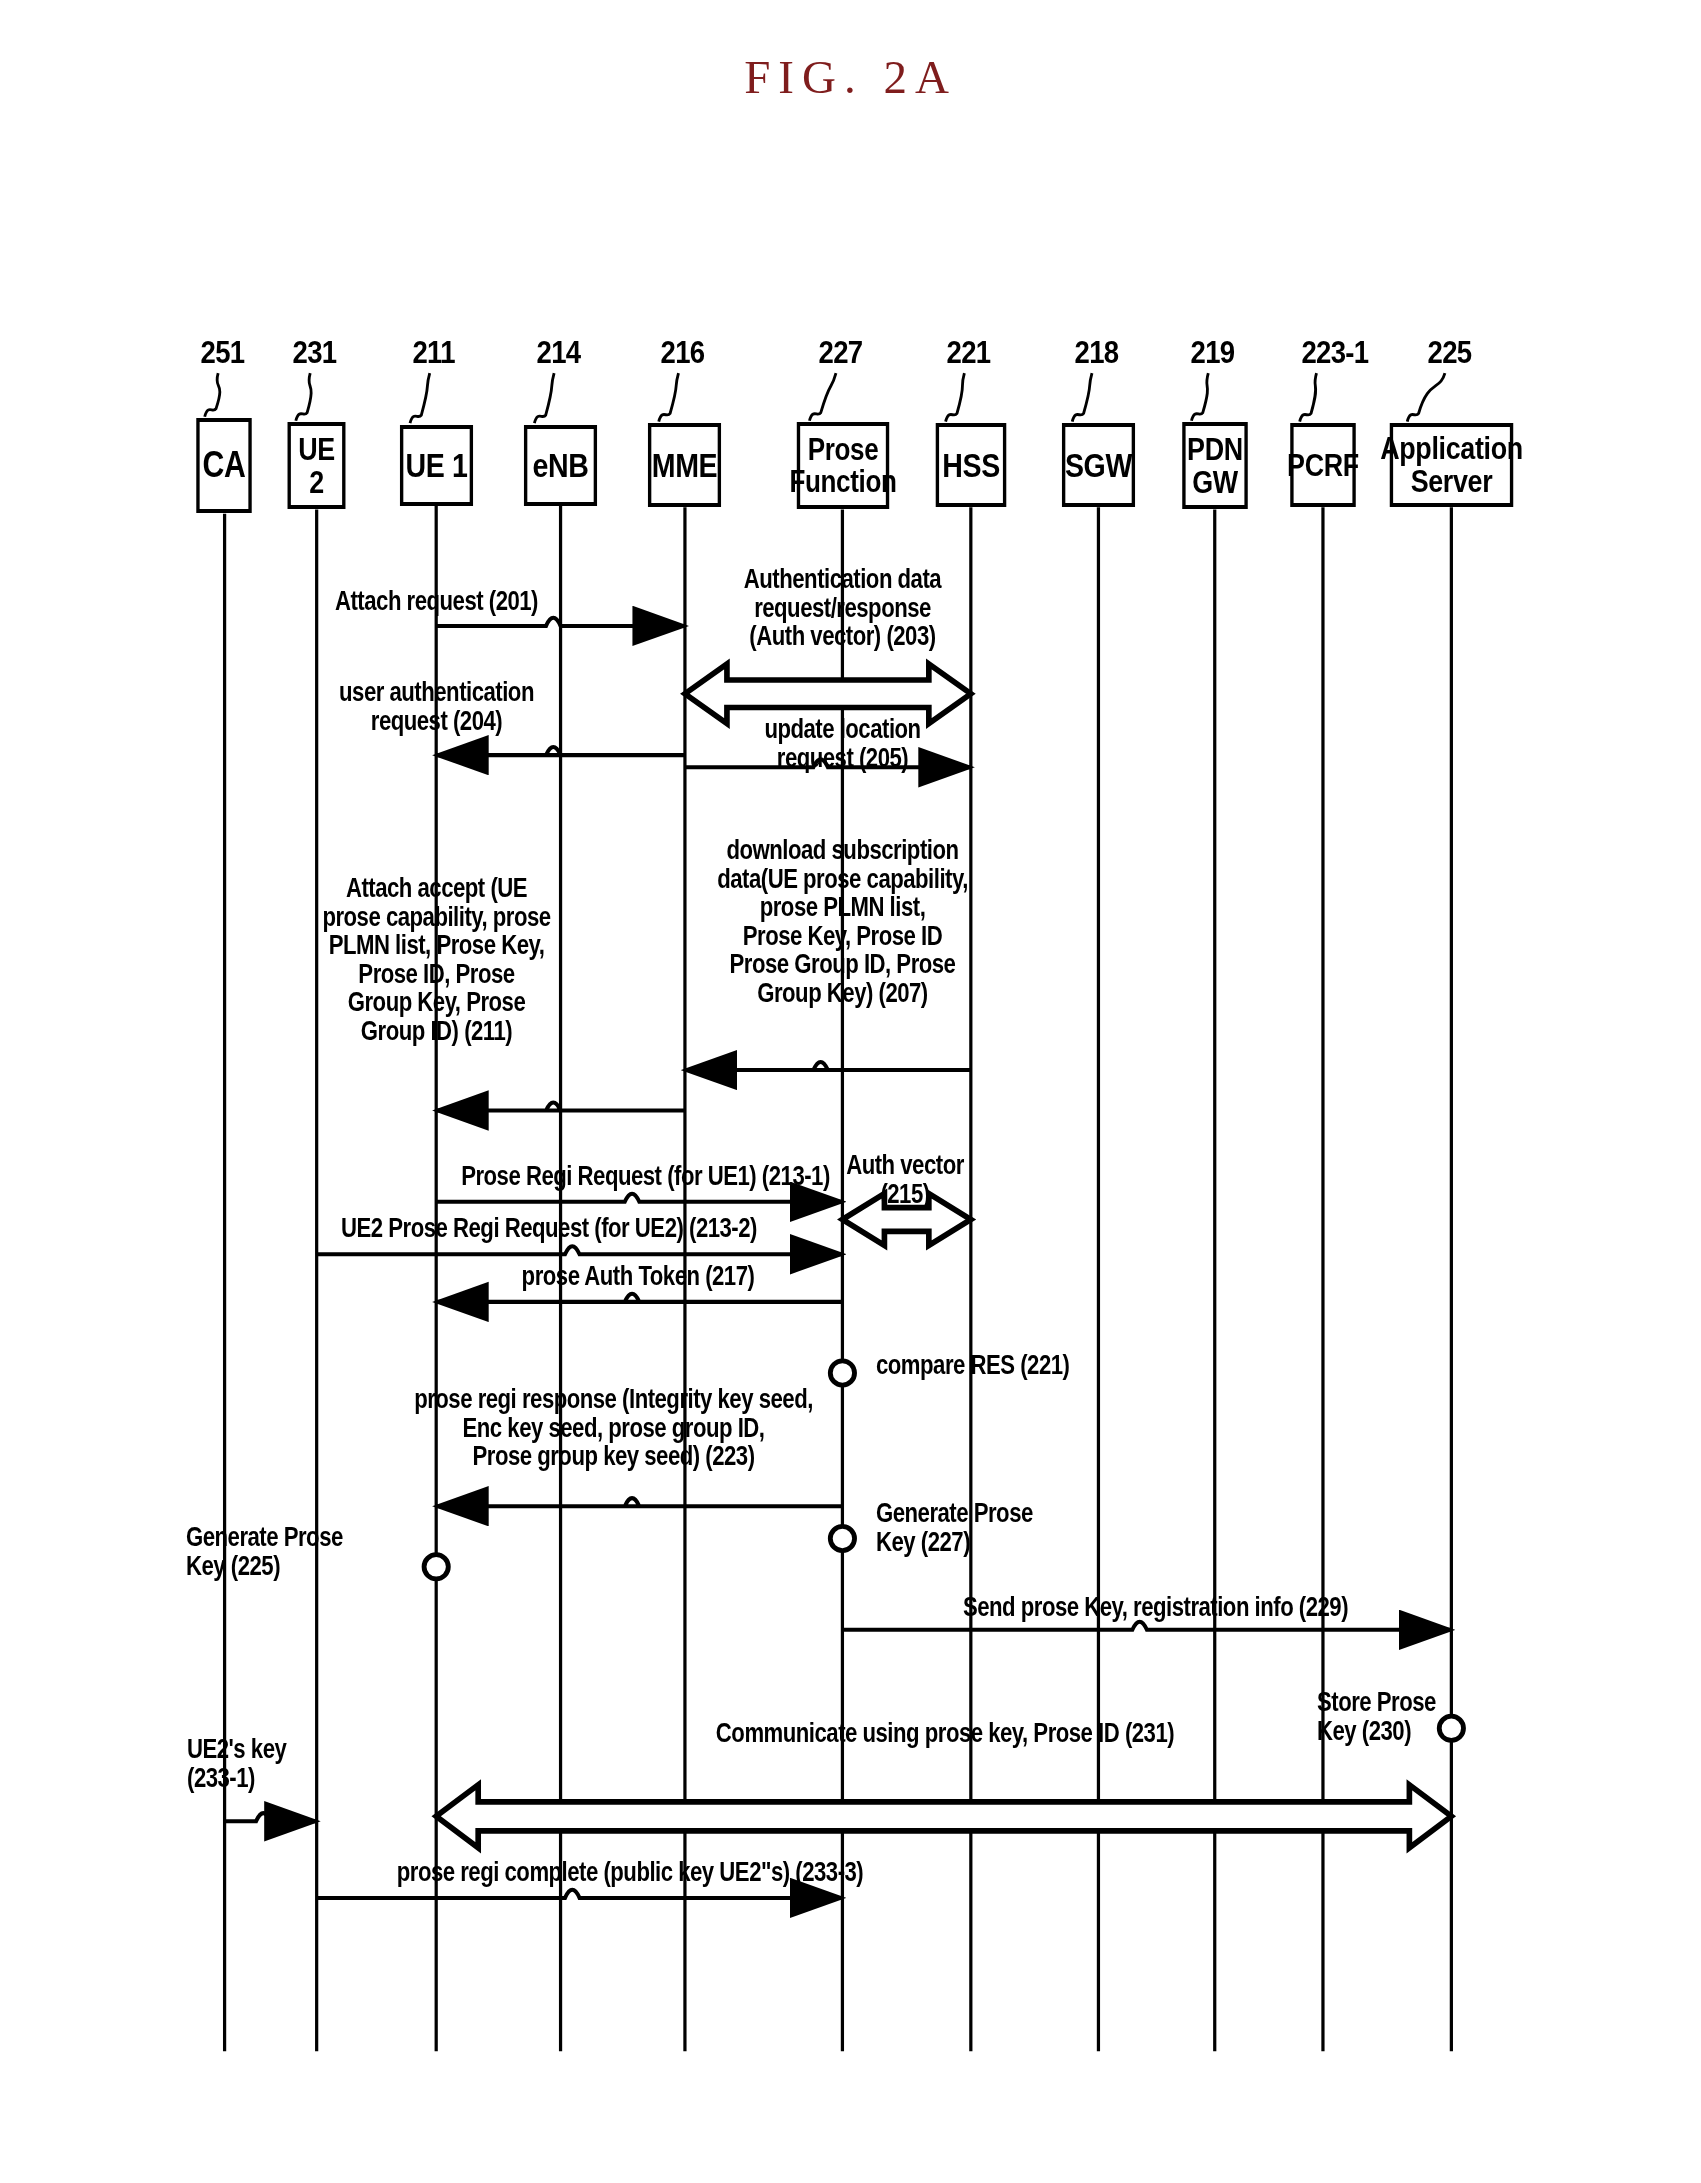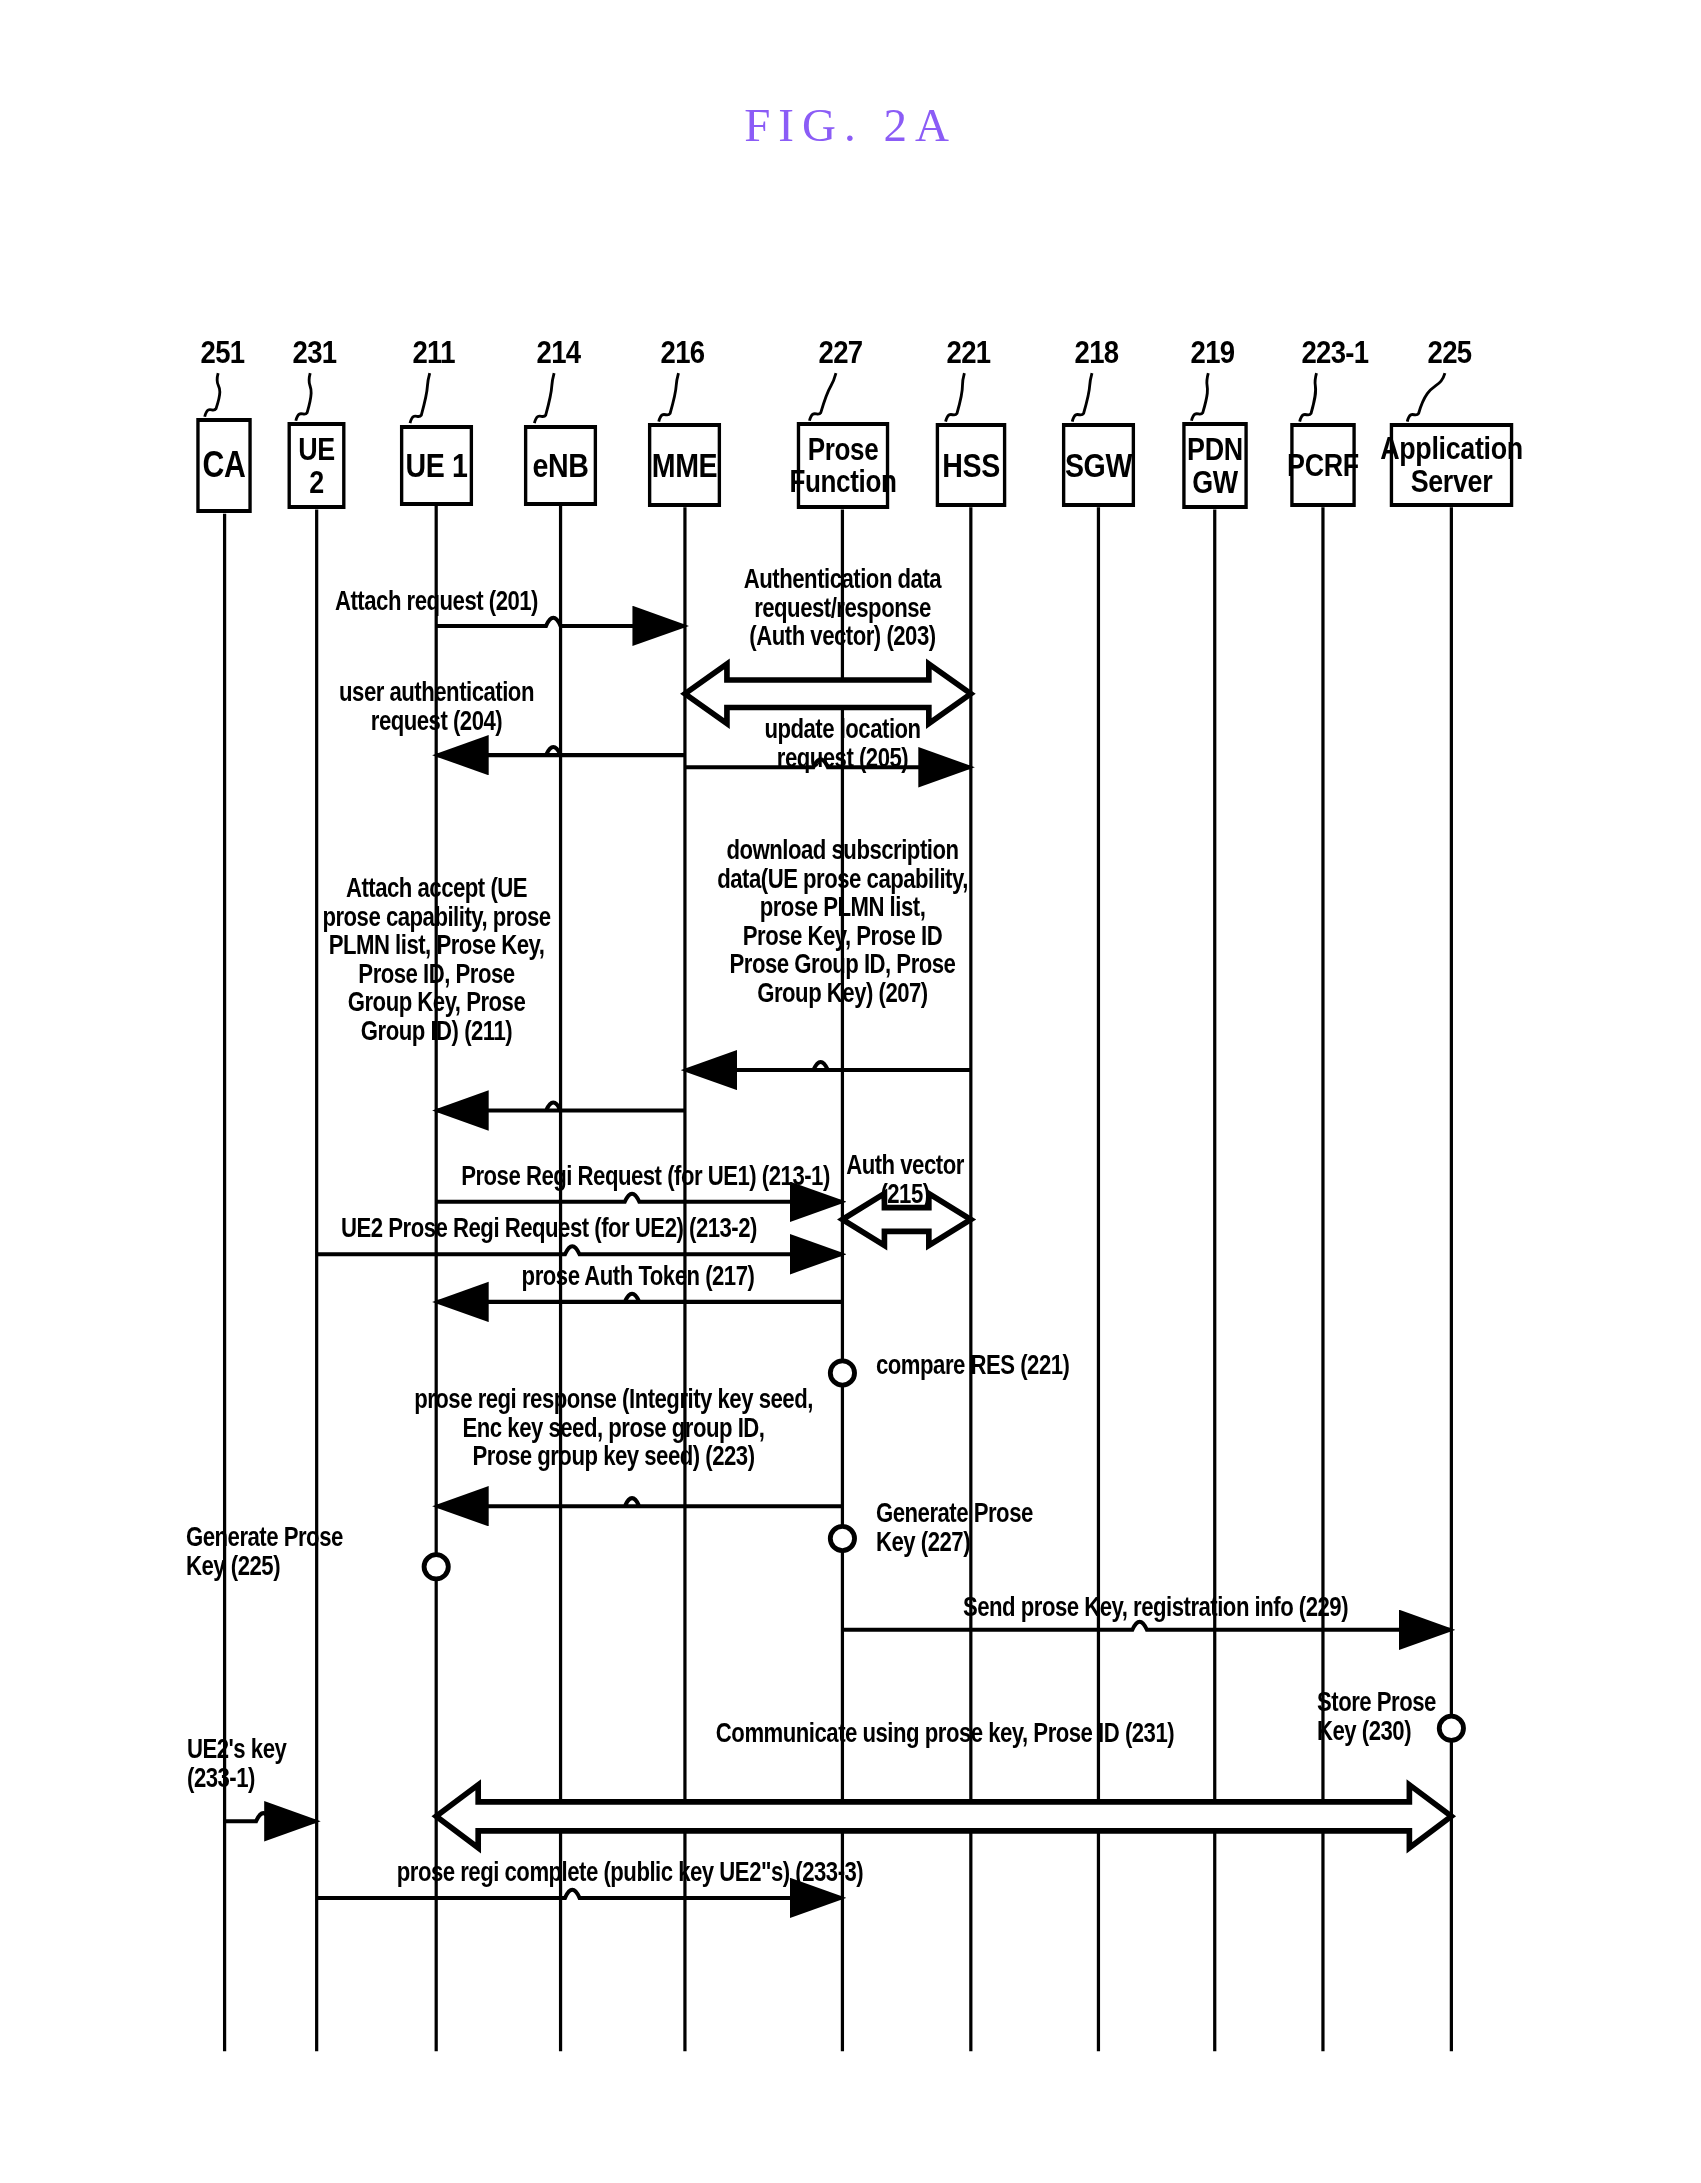--- a/index.html
+++ b/index.html
@@ -1,20 +1,20 @@
 <!DOCTYPE html>
 <html style="font-size:13px"><head>
 <meta charset="utf-8">
 <style>
   html,body{margin:0;padding:0;background:#fff;}
   body{width:1701px;height:2183px;position:relative;font-family:"Liberation Sans",sans-serif;color:#000;overflow:hidden;}
 
   #figure-title{
     position:absolute;left:0;top:50px;width:1701px;text-align:center;
-    font-family:"Liberation Serif",serif;font-size:47px;letter-spacing:8px;color:#8b5cf6;margin-top:48px;
+    font-family:"Liberation Serif",serif;font-size:47px;letter-spacing:8px;color:#7f1d1d;
   }
 
   .canvas{position:absolute;left:0;top:0;width:1701px;height:2183px;}
   svg{position:absolute;left:0;top:0;width:1701px;height:2183px;overflow:visible;}
 
   .actor-box{
     position:absolute;box-sizing:border-box;border:4px solid #000;background:#fff;
     display:flex;align-items:center;justify-content:center;text-align:center;
     font-weight:bold;line-height:1.02;letter-spacing:-0.4px;
     font-family:"Liberation Sans Narrow","Liberation Sans",sans-serif;

